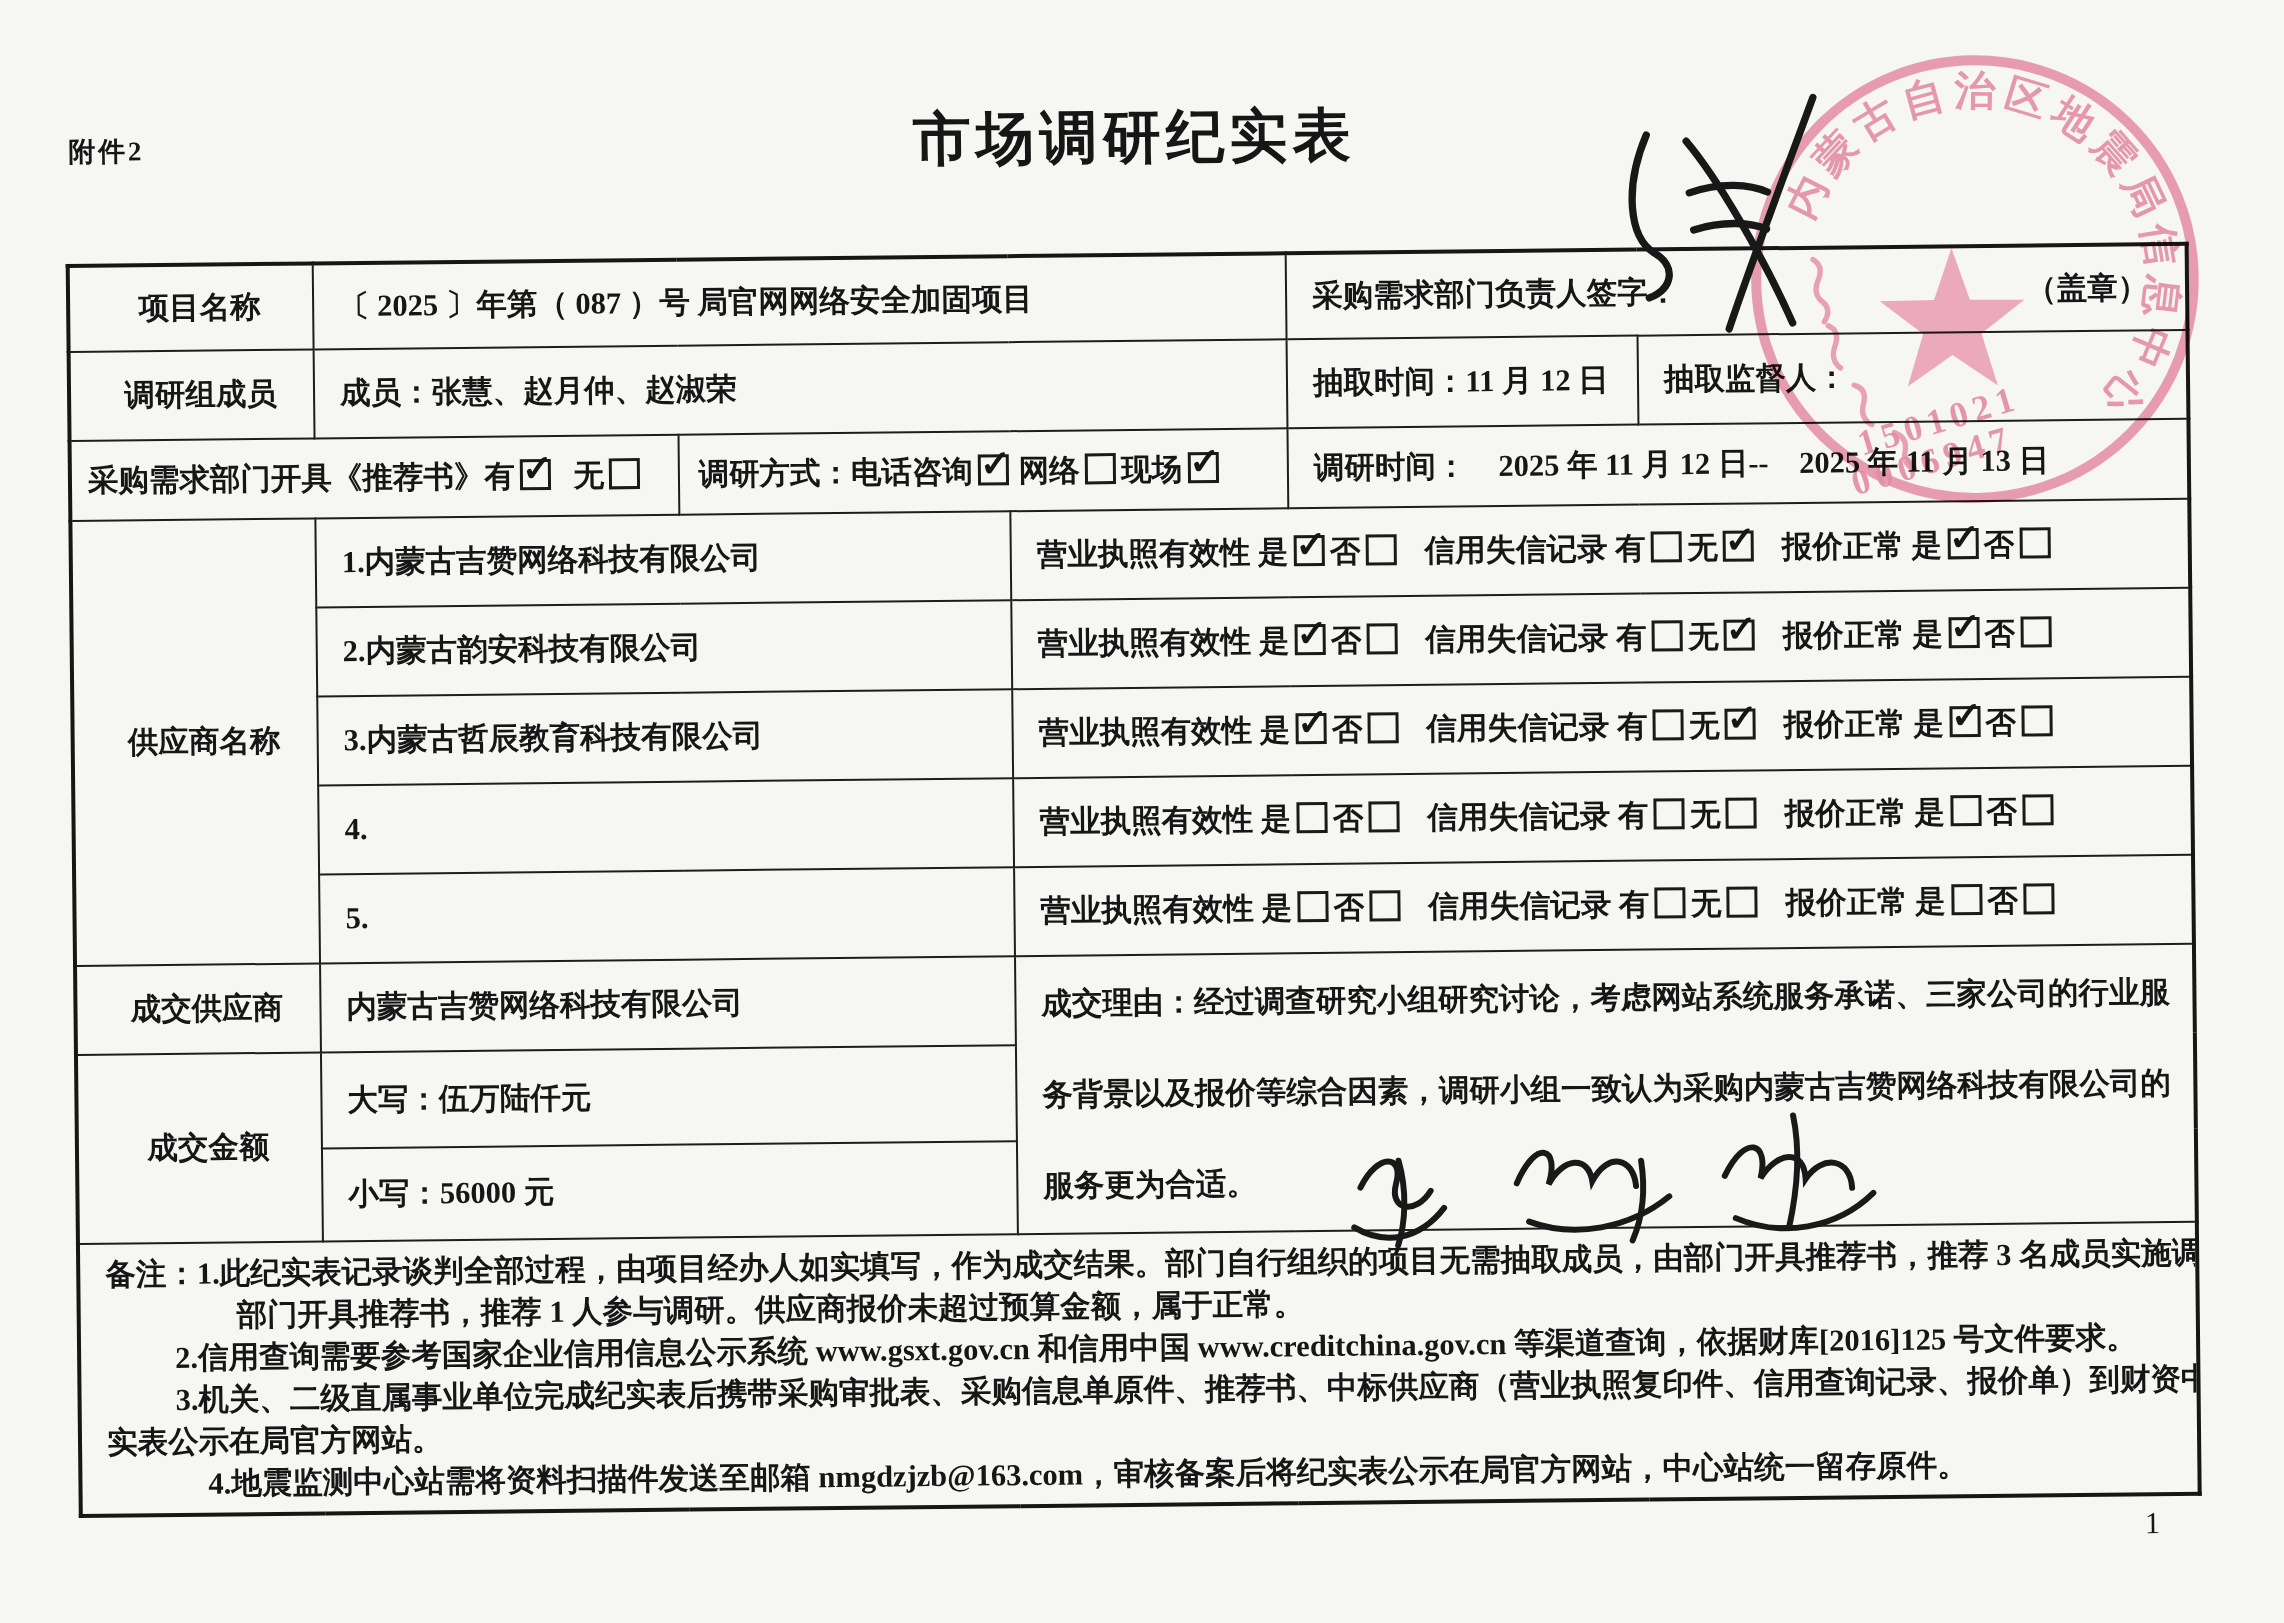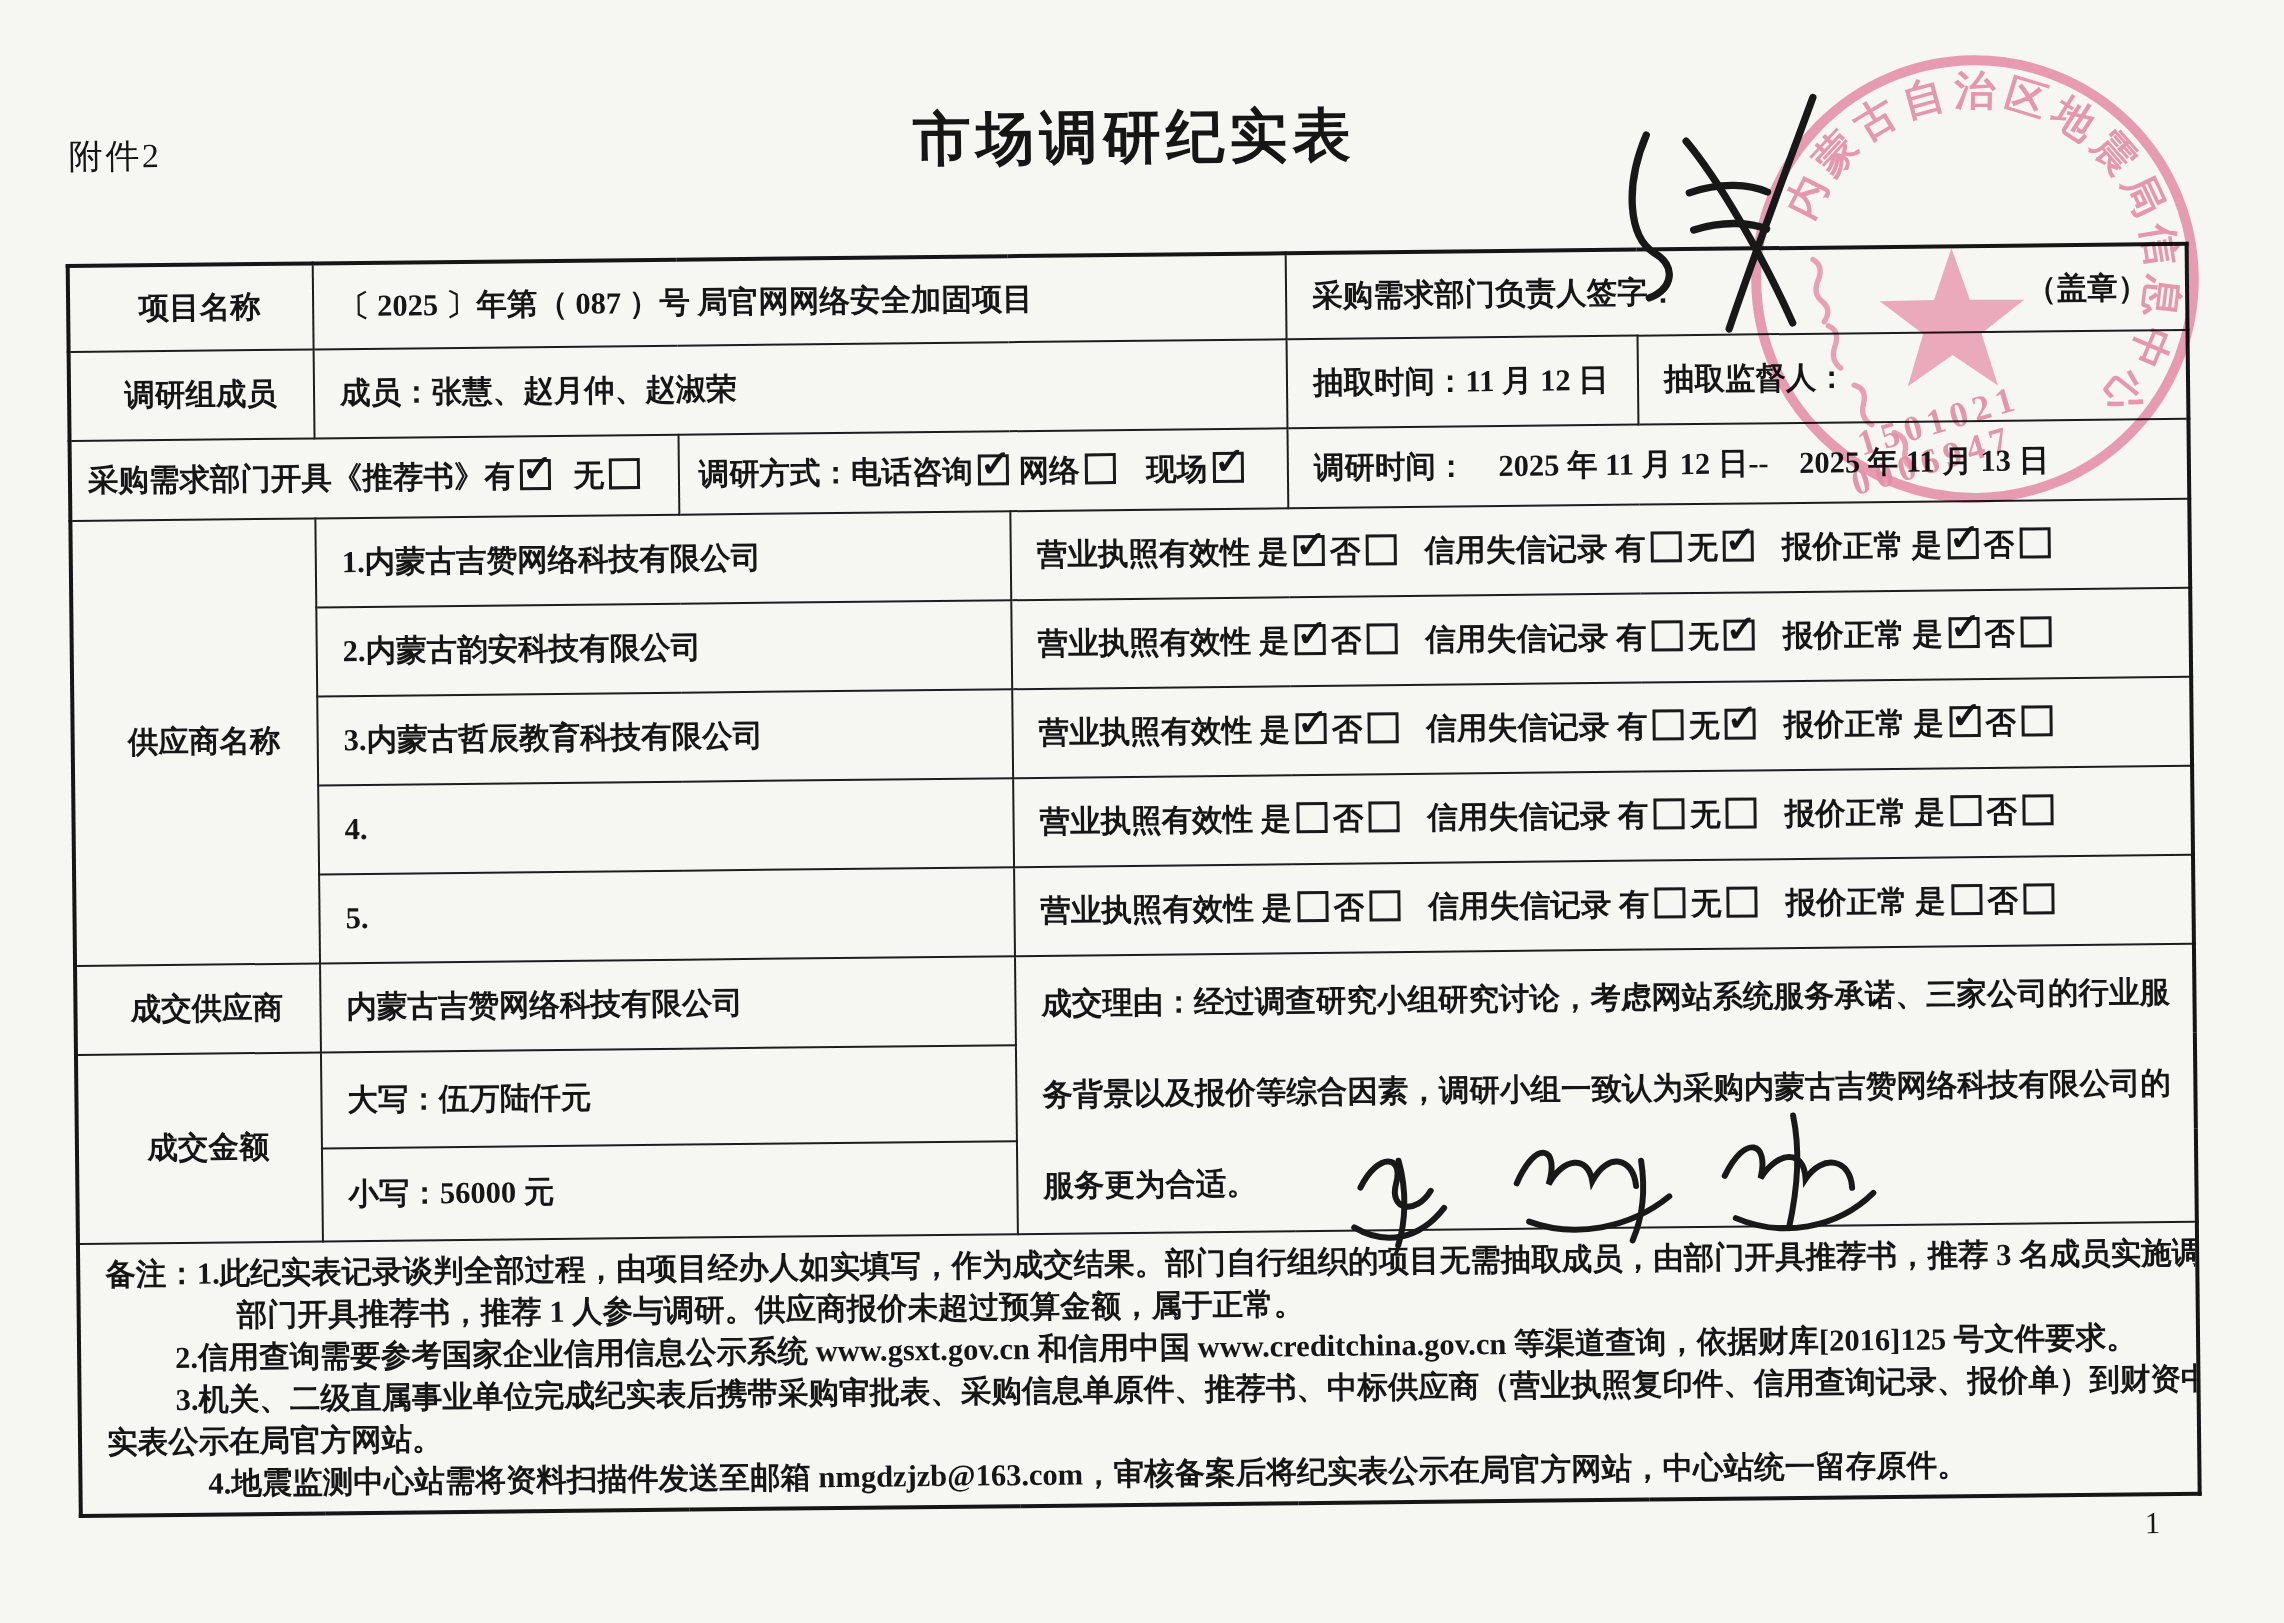--- a/index.html
+++ b/index.html
@@ -11,21 +11,21 @@
     overflow:hidden;
     position:relative;
   }
   .sheet{
     position:absolute;inset:0;
     transform:rotate(-0.6deg);
     transform-origin:1126px 861px;
   }
   .attachment{
     position:absolute;left:76px;top:123px;
-    font-size:34px;font-weight:400;letter-spacing:2.7px;
+    font-size:27px;font-weight:700;letter-spacing:2.7px;
   }
   .doc-title{
     position:absolute;left:0;right:0;top:99px;
     text-align:center;
     font-size:58px;font-weight:700;letter-spacing:5.3px;
   }
   table.main{
     position:absolute;left:72px;top:253px;
     border-collapse:collapse;table-layout:fixed;
     width:2120px;
@@ -115,21 +115,21 @@
         <td colspan="3">成员：张慧、赵月仲、赵淑荣</td>
         <td class="small">抽取时间：11 月 12 日</td>
         <td class="small">抽取监督人：</td>
       </tr>
 
       <tr style="height:80px">
         <td colspan="2" class="small" style="padding-left:16px">
           <span>采购需求部门开具《推荐书》</span><span>有</span><span class="cbox"><i class="mk">✓</i></span><span style="margin-left:17px">无</span><span class="cbox"><i class="mk"></i></span>
         </td>
         <td colspan="2" class="small" style="padding-left:18.6px">
-          <span>调研方式：</span><span>电话咨询</span><span class="cbox"><i class="mk">✓</i></span><span style="margin-left:4px">网络</span><span class="cbox"><i class="mk"></i></span><span style="margin-left:25px">现场</span><span class="cbox"><i class="mk">✓</i></span>
+          <span>调研方式：</span><span>电话咨询</span><span class="cbox"><i class="mk">✓</i></span><span style="margin-left:4px">网络</span><span class="cbox"><i class="mk"></i></span><span style="margin-left:0">现场</span><span class="cbox"><i class="mk">✓</i></span>
         </td>
         <td colspan="2" class="small">
           <span>调研时间：</span><span style="margin-left:32px">2025 年 11 月 12 日--　2025 年 11 月 13 日</span>
         </td>
       </tr>
 
       <tr style="height:89px">
         <td class="lab" rowspan="5">供应商名称</td>
         <td colspan="2">1.内蒙古吉赞网络科技有限公司</td>
         <td colspan="3" class="checks">

